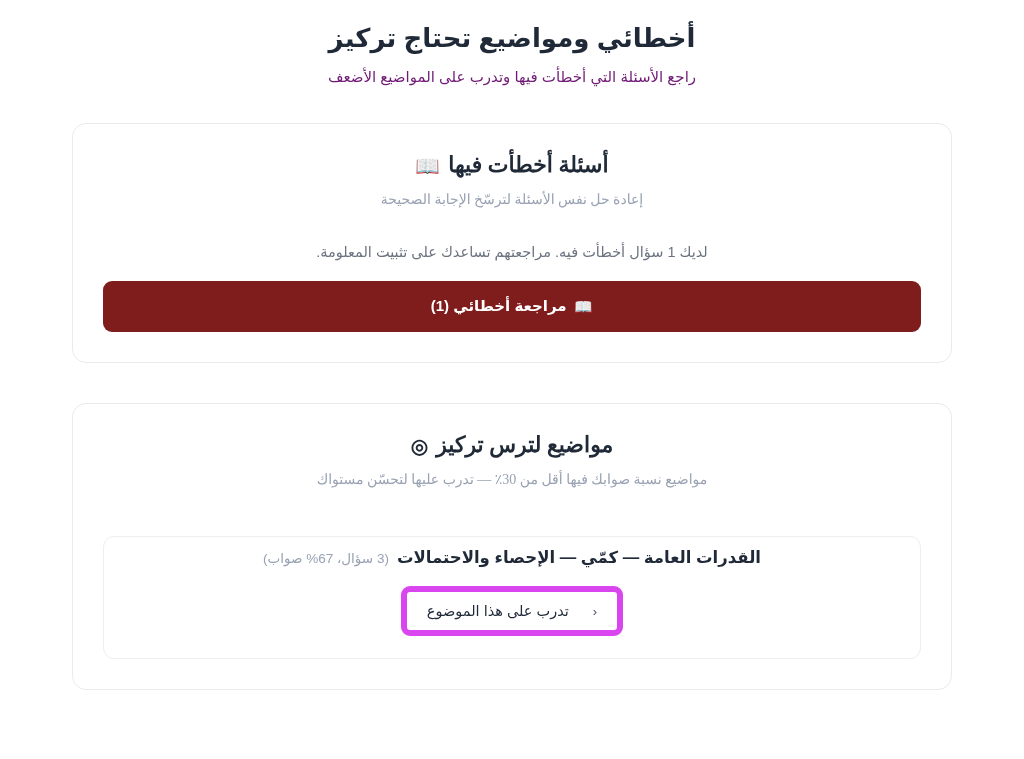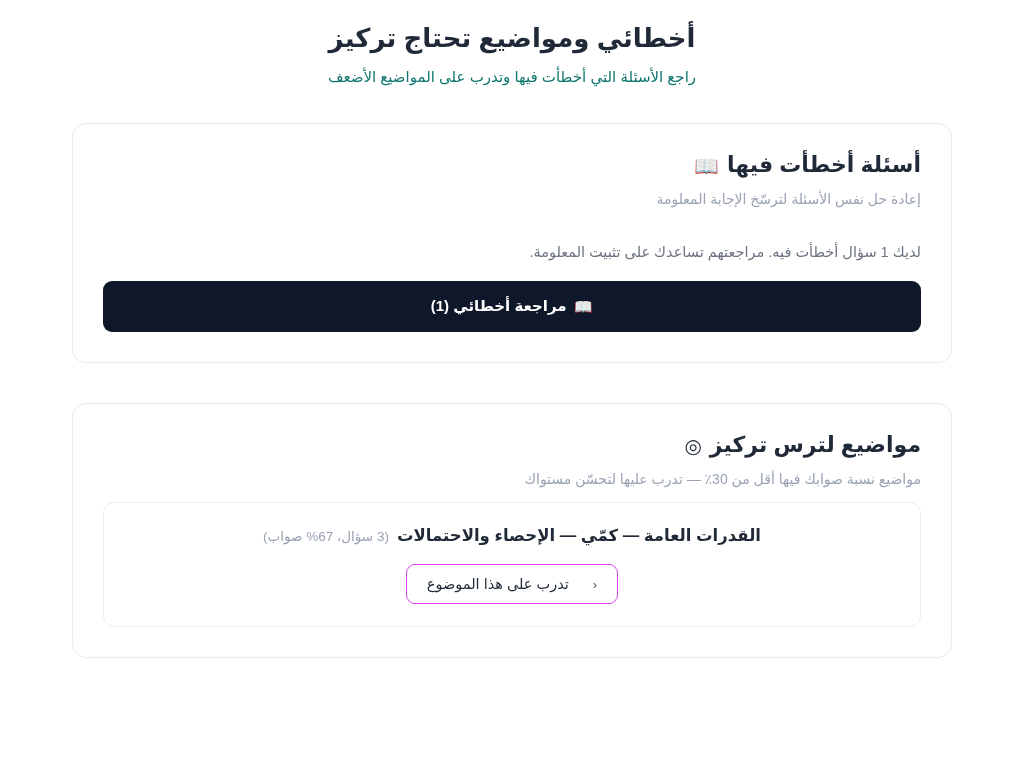--- a/index.html
+++ b/index.html
@@ -25,33 +25,35 @@
   .page-title {
     font-size: 26px;
     font-weight: bold;
     color: #1f2937;
     margin: 0;
     line-height: 1.4;
     letter-spacing: 0;
   }
   .page-subtitle {
     font-size: 15px;
-    color: #0f766e;
+    color: #701a75;
     margin: 10px 0 0 0;
     line-height: 1.5;
   }
   .card {
     margin-top: 34px;
     border: 1px solid #e8eaee;
     border-radius: 14px;
     background: #ffffff;
     padding: 26px 30px 30px 30px;
   }
   .card + .card { margin-top: 40px; }
   .card-head {
+    text-align: center;
+    font-family: Liberation Serif, serif;
   }
   .card-title {
     font-size: 22px;
     font-weight: bold;
     color: #1f2937;
     margin: 0;
     display: block;
     line-height: 1.4;
   }
   .card-title .ttl-icon {
@@ -63,49 +65,50 @@
   .card-sub {
     font-size: 14px;
     color: #98a2b3;
     margin: 8px 0 0 0;
     line-height: 1.5;
   }
   .card-note {
     font-size: 14.5px;
     color: #6b7280;
     margin: 32px 0 0 0;
+    text-align: center;
     line-height: 1.5;
   }
   .primary-btn {
     display: block;
     width: 100%;
     margin-top: 18px;
-    background: #0f172a;
+    background: #7f1d1d;
     color: #ffffff;
     border: none;
     border-radius: 9px;
     padding: 16px 10px;
     font-size: 15px;
     font-weight: bold;
     font-family: "Liberation Sans", "DejaVu Sans", sans-serif;
     cursor: pointer;
     text-align: center;
     line-height: 1.2;
   }
   .primary-btn .btn-icon {
     margin-left: 8px;
     font-size: 15px;
     display: inline-block;
     vertical-align: -1px;
   }
   .topic-box {
-    margin-top: 12px;
+    margin-top: 46px;
     border: 1px solid #eceef1;
     border-radius: 11px;
-    padding: 20px 22px 22px 22px;
+    padding: 8px 22px 22px 22px;
     background: #ffffff;
   }
   .topic-line {
     text-align: center;
     line-height: 1.5;
   }
   .topic-name {
     font-size: 16.5px;
     font-weight: bold;
     color: #1f2937;
@@ -114,21 +117,21 @@
     font-size: 13.5px;
     color: #98a2b3;
     margin-right: 8px;
   }
   .topic-actions {
     margin-top: 16px;
     display: flex;
     justify-content: center;
   }
   .ghost-btn {
-    border: 1px solid #d946ef;
+    border: 6px solid #d946ef;
     background: #ffffff;
     border-radius: 9px;
     padding: 11px 20px;
     font-size: 14.5px;
     color: #1f2937;
     font-family: "Liberation Sans", "DejaVu Sans", sans-serif;
     cursor: pointer;
     display: inline-flex;
     align-items: center;
     gap: 24px;
@@ -149,21 +152,21 @@
   <div class="page-header">
     <h1 class="page-title">أخطائي ومواضيع تحتاج تركيز</h1>
     <p class="page-subtitle">راجع الأسئلة التي أخطأت فيها وتدرب على المواضيع الأضعف</p>
   </div>
 
   <div class="card">
     <div class="card-head">
       <div class="card-title">
         <span>أسئلة أخطأت فيها</span><span class="ttl-icon">📖</span>
       </div>
-      <p class="card-sub">إعادة حل نفس الأسئلة لترسّخ الإجابة المعلومة</p>
+      <p class="card-sub">إعادة حل نفس الأسئلة لترسّخ الإجابة الصحيحة</p>
     </div>
     <p class="card-note">لديك 1 سؤال أخطأت فيه. مراجعتهم تساعدك على تثبيت المعلومة.</p>
     <button class="primary-btn">
       <span class="btn-icon">📖</span><span>مراجعة أخطائي (1)</span>
     </button>
   </div>
 
   <div class="card">
     <div class="card-head">
       <div class="card-title">

